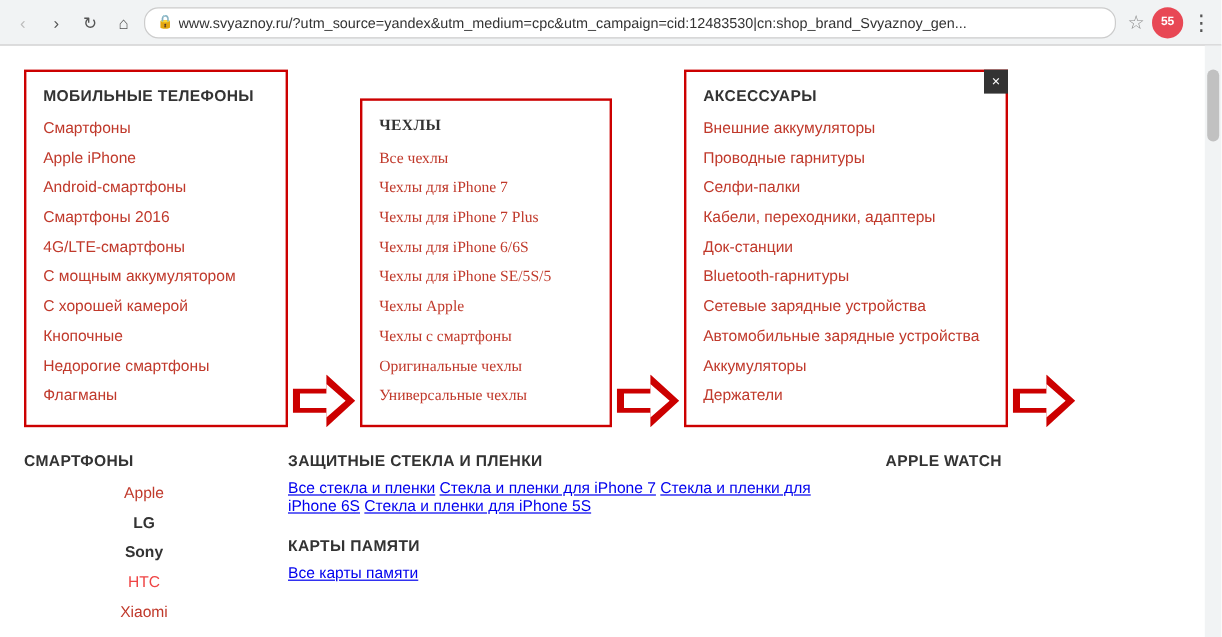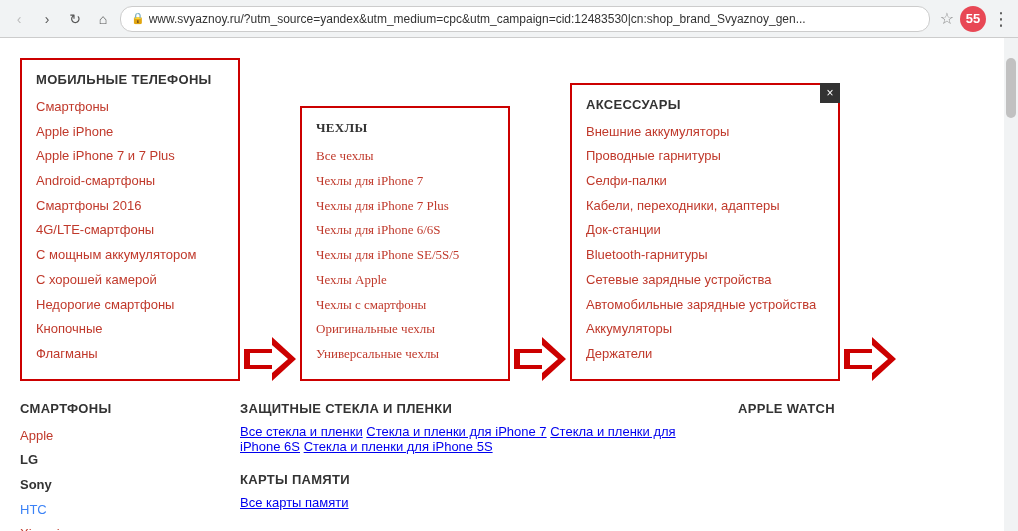--- a/index.html
+++ b/index.html
@@ -32,21 +32,21 @@
       display: flex; align-items: center; gap: 4px;
       height: 26px;
       overflow: hidden;
     }
     .address-bar .lock-icon { color: #555; font-size: 11px; }
     .address-bar span { color: #333; font-size: 12px; white-space: nowrap; overflow: hidden; text-overflow: ellipsis; }
     .star-icon { color: #888; font-size: 16px; margin-left: 4px; }
     .avatar-btn {
       width: 26px; height: 26px; border-radius: 50%; background: #e84855;
       display: flex; align-items: center; justify-content: center;
-      color: #fff; font-size: 13px; font-weight: bold; cursor: pointer;
+      color: #fff; font-size: 10px; font-weight: bold; cursor: pointer;
     }
     .menu-btn { color: #555; font-size: 18px; cursor: pointer; background: none; border: none; }
 
     
     .page-content {
       padding: 20px 20px;
       position: relative;
       overflow-x: hidden;
     }
 
@@ -135,20 +135,21 @@
       margin-bottom: 8px;
       letter-spacing: 0.3px;
     }
 
     .section-col a {
       display: block;
       color: #c0392b;
       text-decoration: none;
       line-height: 1.9;
       font-size: 13px;
+      text-align: center;
     }
     .section-col a.plain {
       color: #333;
       font-weight: bold;
     }
 
     .middle-lower {
       min-width: 260px;
       padding-right: 20px;
     }
@@ -204,28 +205,27 @@
   </div>
 
   <div class="page-content">
 
     <div class="columns-row">
 
       <div class="menu-box">
         <div class="menu-box-title">МОБИЛЬНЫЕ ТЕЛЕФОНЫ</div>
         <a href="#">Смартфоны</a>
         <a href="#">Apple iPhone</a>
-        <a href="#">Apple iPhone 7 и 7 Plus</a>
         <a href="#">Android-смартфоны</a>
         <a href="#">Смартфоны 2016</a>
         <a href="#">4G/LTE-смартфоны</a>
         <a href="#">С мощным аккумулятором</a>
         <a href="#">С хорошей камерой</a>
+        <a href="#">Кнопочные</a>
         <a href="#">Недорогие смартфоны</a>
-        <a href="#">Кнопочные</a>
         <a href="#">Флагманы</a>
       </div>
 
       <div class="arrow-container" style="width:60px;">
         <div class="big-arrow" style="color:#cc0000; font-size:52px; line-height:1;">
 
           <svg width="52" height="44" viewBox="0 0 52 44" xmlns="http://www.w3.org/2000/svg">
             <polygon points="52,22 28,0 28,12 0,12 0,32 28,32 28,44" fill="#cc0000" stroke="none"></polygon>
             <polygon points="44,22 28,8 28,16 6,16 6,28 28,28 28,36" fill="#fff" stroke="none"></polygon>
           </svg>
@@ -280,21 +280,21 @@
 
     </div>
 
     <div class="lower-row">
 
       <div class="section-col">
         <div class="section-title">СМАРТФОНЫ</div>
         <a href="#" class="" style="color:#c0392b;">Apple</a>
         <a href="#" class="plain">LG</a>
         <a href="#" class="plain">Sony</a>
-        <a href="#" style="color:#3b82f6;">HTC</a>
+        <a href="#" style="color:#ef4444;">HTC</a>
         <a href="#" style="color:#c0392b;">Xiaomi</a>
       </div>
 
       <div class="middle-lower" style="min-width:270px;">
         <div class="section-title">ЗАЩИТНЫЕ СТЕКЛА И ПЛЕНКИ</div>
         <a href="#">Все стекла и пленки</a>
         <a href="#">Стекла и пленки для iPhone 7</a>
         <a href="#">Стекла и пленки для iPhone 6S</a>
         <a href="#">Стекла и пленки для iPhone 5S</a>
 

